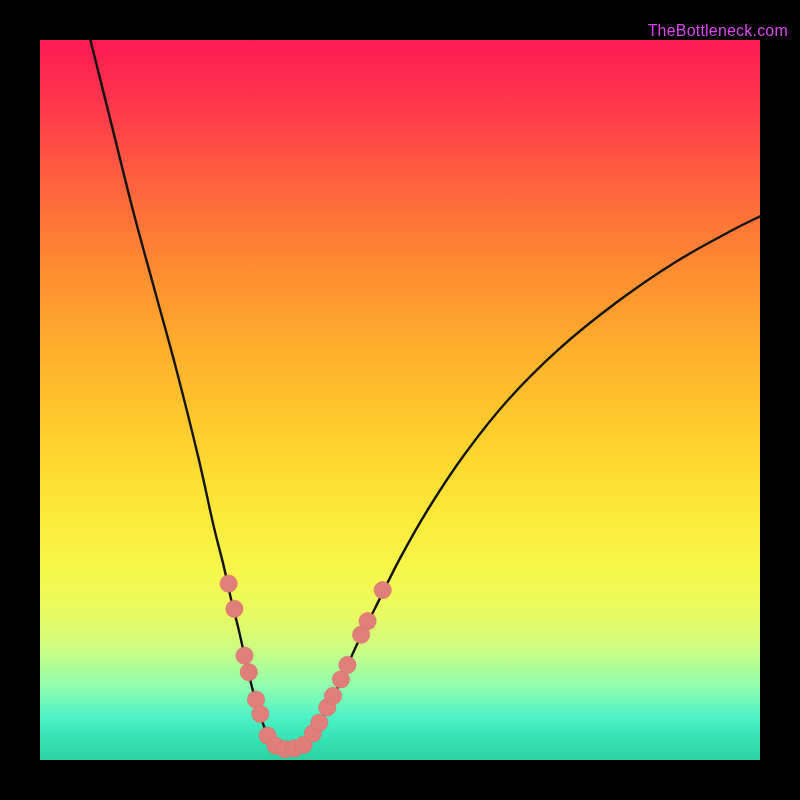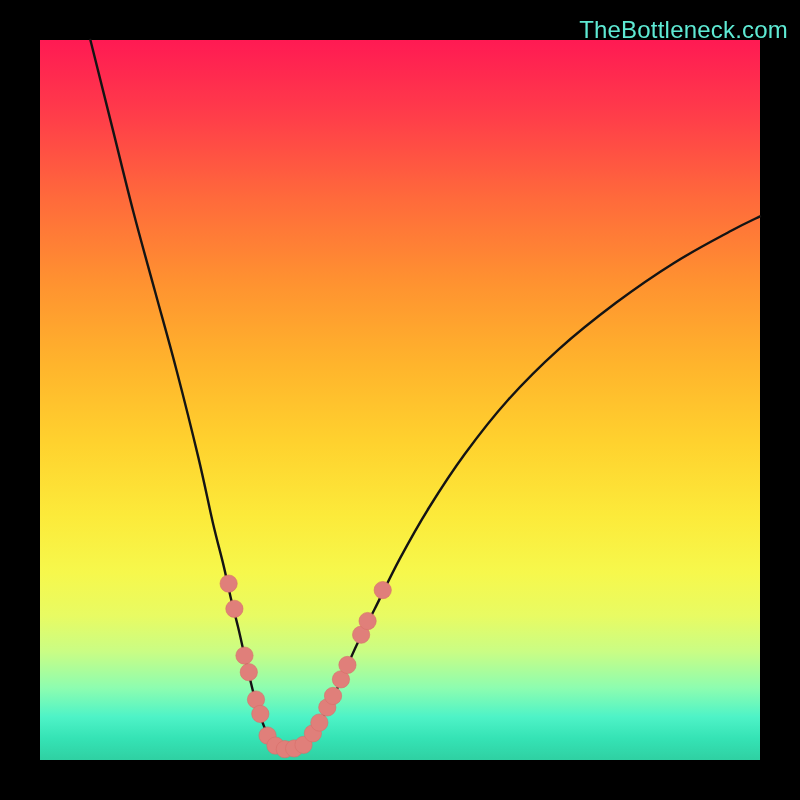--- a/index.html
+++ b/index.html
@@ -39,24 +39,24 @@
       #e8fb63 80%,
       #c9fd85 85%,
       #8dfdb0 90%,
       #4ef3c7 94%,
       #35e3b5 97%,
       #2fd0a2 100%
     );
   }
   .watermark {
     position: absolute;
-    top: 16px;
+    top: 22px;
     right: 12px;
-    color: #5eead4;
-    font-size: 24px;
+    color: #d946ef;
+    font-size: 16px;
     letter-spacing: 0.2px;
     user-select: none;
   }
   svg.curves {
     position: absolute;
     left: 0;
     top: 0;
     width: 720px;
     height: 720px;
     overflow: visible;

